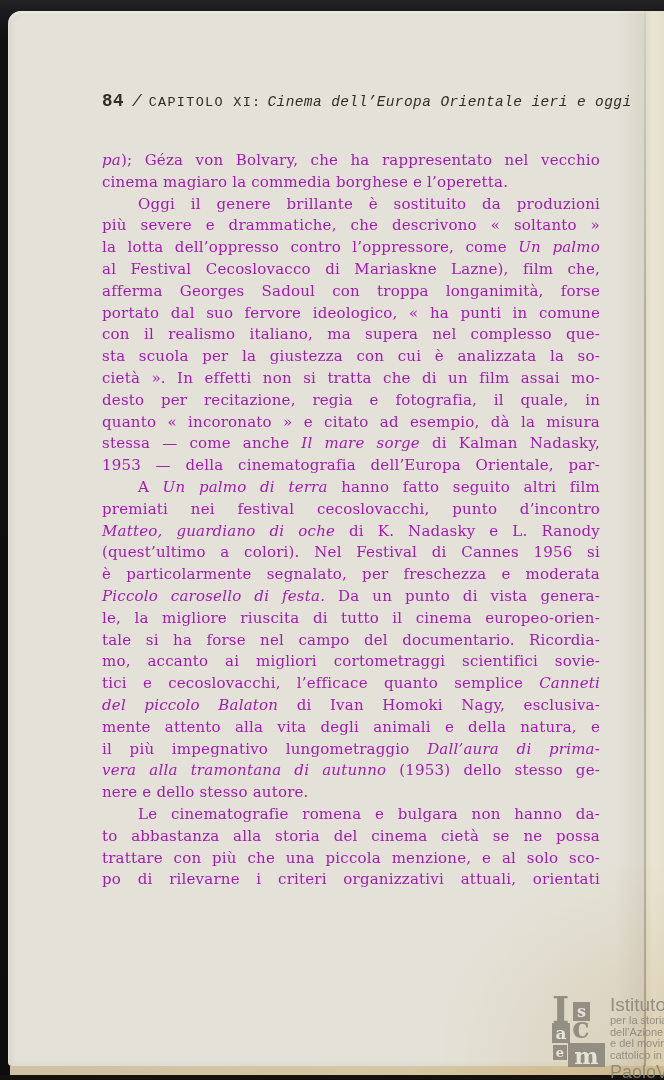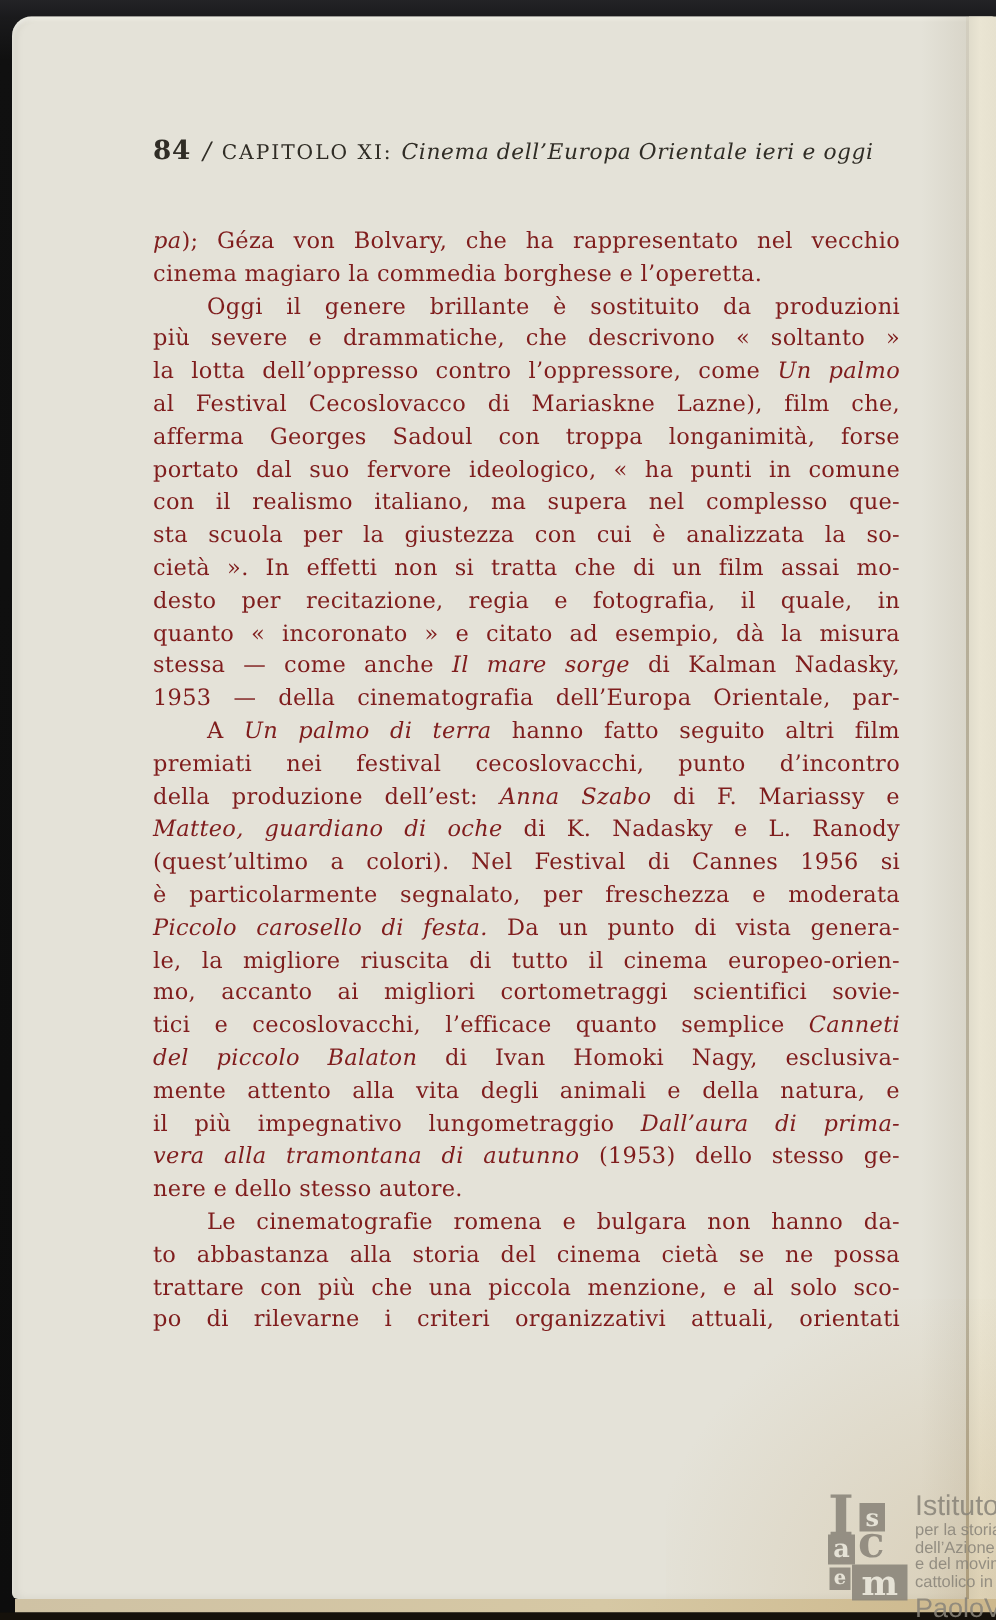--- a/index.html
+++ b/index.html
@@ -36,30 +36,31 @@
     background:linear-gradient(90deg,#cfc2a4 0%,#d6c8a4 60%,#cdb88c 100%);
   }
   .bottom-dark{
     position:absolute;left:0;top:1075px;width:664px;height:5px;background:#15110b;
   }
 
   
   .header{
     position:absolute;left:94px;top:80px;width:500px;white-space:nowrap;
     color:#302d26;
+    font-family:Liberation Mono, monospace;
   }
   .pagenum{font-weight:bold;font-size:17.5px;letter-spacing:.5px;}
   .slash{font-size:16px;margin:0 7px 0 8px;font-style:italic;}
   .chapter{font-size:13.5px;letter-spacing:1.3px;}
   .chapter-title{font-style:italic;font-size:14.5px;margin-left:6px;letter-spacing:.4px;}
 
   
   .bodytext{
     position:absolute;left:94px;top:139px;width:498px;
-    font-size:15px;line-height:21.8px;color:#7f1d1d;
+    font-size:15px;line-height:21.8px;color:#a21caf;
   }
   .line{
     text-align:justify;text-align-last:justify;
     letter-spacing:.2px;
   }
   .line-end{text-align-last:left;}
   .line-indent{text-indent:36px;}
   .it{font-style:italic;}
 
   
@@ -114,26 +115,26 @@
         <div class="line"><span>sta scuola per la giustezza con cui è analizzata la so-</span></div>
         <div class="line"><span>cietà ». In effetti non si tratta che di un film assai mo-</span></div>
         <div class="line"><span>desto per recitazione, regia e fotografia, il quale, in</span></div>
         <div class="line"><span>quanto « incoronato » e citato ad esempio, dà la misura</span></div>
         <div class="line"><span>stessa — come anche </span><span class="it">Il mare sorge</span><span> di Kalman Nadasky,</span></div>
         <div class="line"><span>1953 — della cinematografia dell’Europa Orientale, par-</span></div>
       </div>
       <div>
         <div class="line line-indent"><span>A </span><span class="it">Un palmo di terra</span><span> hanno fatto seguito altri film</span></div>
         <div class="line"><span>premiati nei festival cecoslovacchi, punto d’incontro</span></div>
-        <div class="line"><span>della produzione dell’est: </span><span class="it">Anna Szabo</span><span> di F. Mariassy e</span></div>
         <div class="line"><span class="it">Matteo, guardiano di oche</span><span> di K. Nadasky e L. Ranody</span></div>
         <div class="line"><span>(quest’ultimo a colori). Nel Festival di Cannes 1956 si</span></div>
         <div class="line"><span>è particolarmente segnalato, per freschezza e moderata</span></div>
         <div class="line"><span class="it">Piccolo carosello di festa.</span><span> Da un punto di vista genera-</span></div>
         <div class="line"><span>le, la migliore riuscita di tutto il cinema europeo-orien-</span></div>
+        <div class="line"><span>tale si ha forse nel campo del documentario. Ricordia-</span></div>
         <div class="line"><span>mo, accanto ai migliori cortometraggi scientifici sovie-</span></div>
         <div class="line"><span>tici e cecoslovacchi, l’efficace quanto semplice </span><span class="it">Canneti</span></div>
         <div class="line"><span class="it">del piccolo Balaton</span><span> di Ivan Homoki Nagy, esclusiva-</span></div>
         <div class="line"><span>mente attento alla vita degli animali e della natura, e</span></div>
         <div class="line"><span>il più impegnativo lungometraggio </span><span class="it">Dall’aura di prima-</span></div>
         <div class="line"><span class="it">vera alla tramontana di autunno</span><span> (1953) dello stesso ge-</span></div>
         <div class="line line-end"><span>nere e dello stesso autore.</span></div>
       </div>
       <div>
         <div class="line line-indent"><span>Le cinematografie romena e bulgara non hanno da-</span></div>

